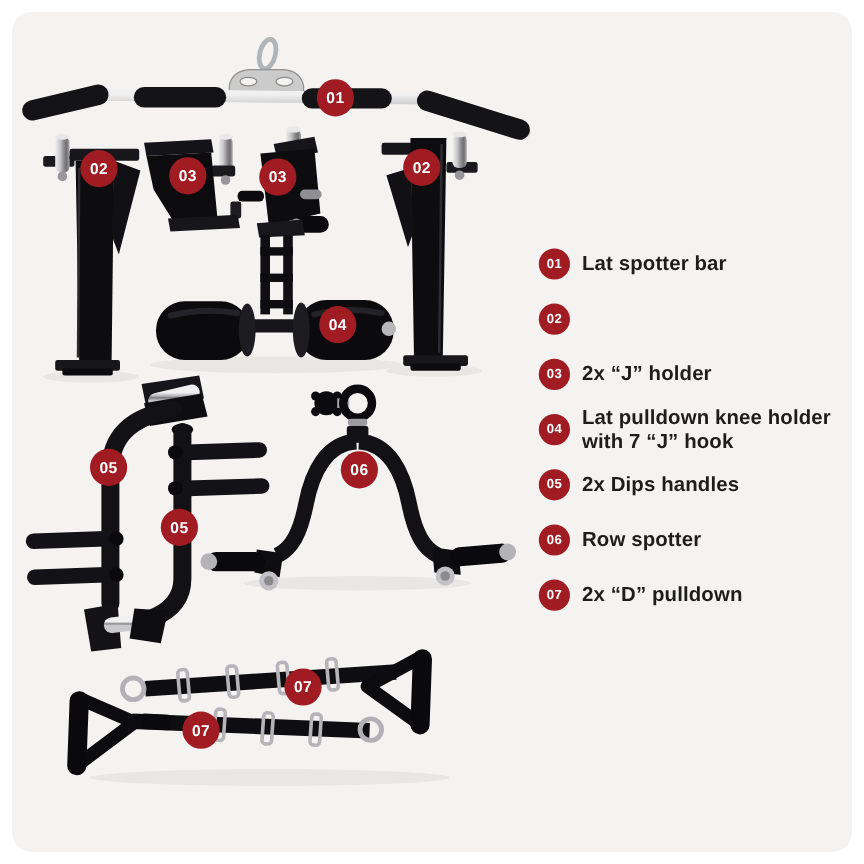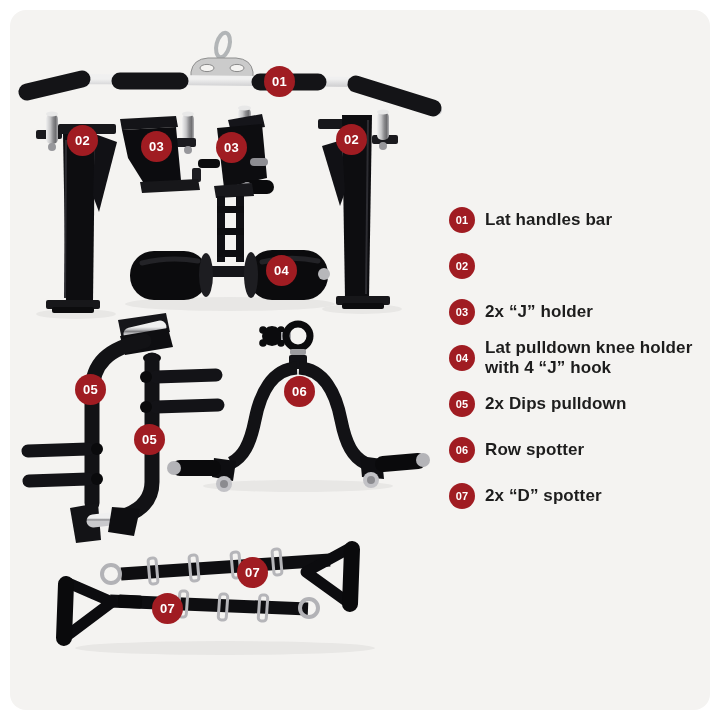--- a/index.html
+++ b/index.html
@@ -227,38 +227,38 @@
 <div class="marker" style="left:266px;top:255px;">04</div>
 <div class="marker" style="left:75px;top:374px;">05</div>
 <div class="marker" style="left:134px;top:424px;">05</div>
 <div class="marker" style="left:284px;top:376px;">06</div>
 <div class="marker" style="left:237px;top:557px;">07</div>
 <div class="marker" style="left:152px;top:593px;">07</div>
 
 <div class="legend">
   <div class="legend-item">
     <span class="legend-badge">01</span>
-    <span class="legend-label">Lat handles bar</span>
+    <span class="legend-label">Lat spotter bar</span>
   </div>
   <div class="legend-item">
     <span class="legend-badge">02</span>
   </div>
   <div class="legend-item">
     <span class="legend-badge">03</span>
     <span class="legend-label">2x “J” holder</span>
   </div>
   <div class="legend-item">
     <span class="legend-badge">04</span>
-    <span class="legend-label">Lat pulldown knee holder with 4 “J” hook</span>
+    <span class="legend-label">Lat pulldown knee holder with 7 “J” hook</span>
   </div>
   <div class="legend-item">
     <span class="legend-badge">05</span>
-    <span class="legend-label">2x Dips pulldown</span>
+    <span class="legend-label">2x Dips handles</span>
   </div>
   <div class="legend-item">
     <span class="legend-badge">06</span>
     <span class="legend-label">Row spotter</span>
   </div>
   <div class="legend-item">
     <span class="legend-badge">07</span>
-    <span class="legend-label">2x “D” spotter</span>
+    <span class="legend-label">2x “D” pulldown</span>
   </div>
 </div>
 
 </body></html>

